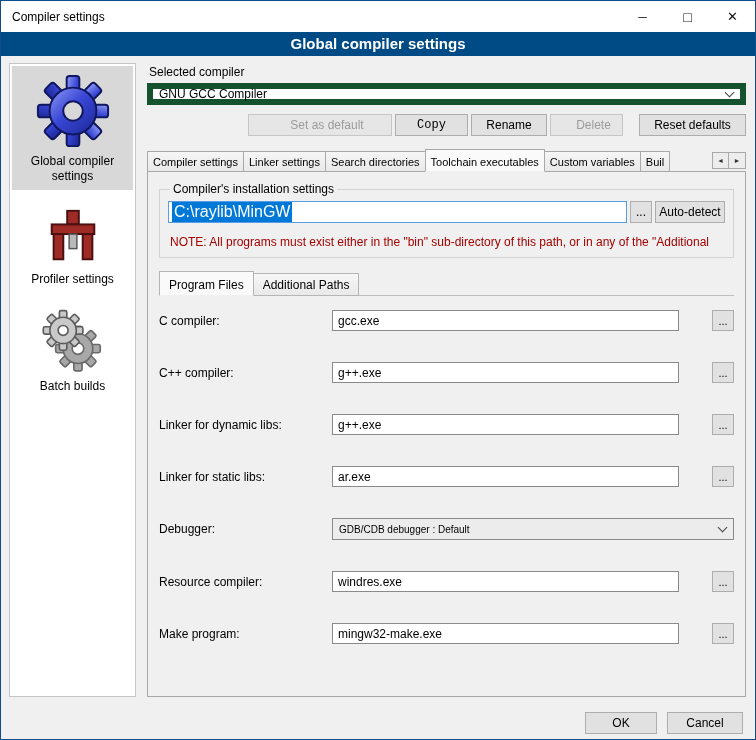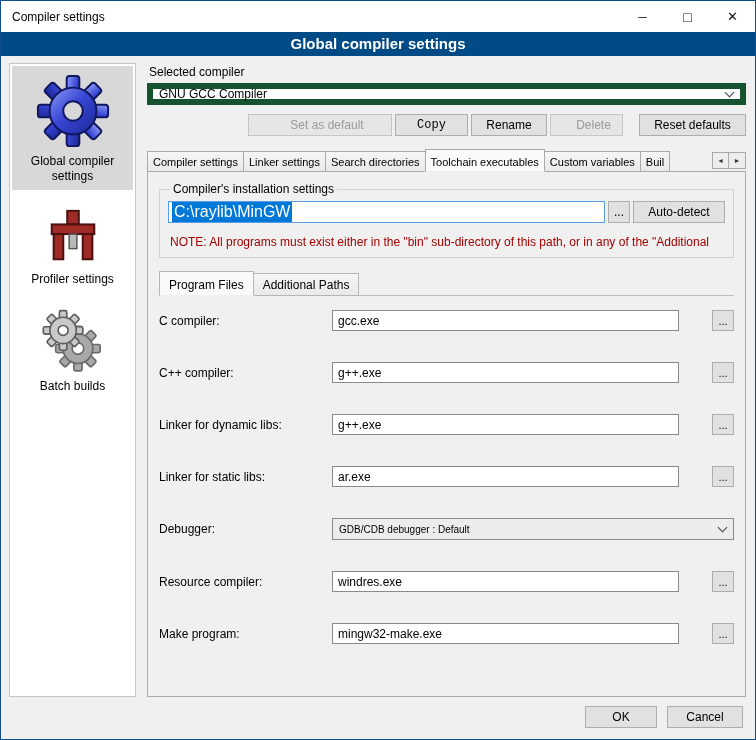--- a/index.html
+++ b/index.html
@@ -118,21 +118,21 @@
     border:1px solid #d2d2d2; margin:0; padding:3px 8px 8px;
   }
   fieldset.group legend { font-size:12px; padding:0 3px; margin-left:2px; color:#000; }
   .dir-row { display:flex; gap:3px; align-items:center; margin-top:2px; }
   .textbox {
     flex:1; height:22px; border:1px solid #569de5; background:#ffffff;
     display:flex; align-items:center; padding:0 3px; font-size:16px; overflow:hidden;
   }
   .selected-text { background:#0078d7; color:#ffffff; padding:1px 2px; }
   .btn.browse { width:22px; padding:0; }
-  .btn.autodetect { width:92px; padding:0; }
+  .btn.autodetect { width:70px; padding:0; }
   .note {
     margin:12px 2px 0; font-size:12px; color:#a40000;
     white-space:nowrap; overflow:hidden;
   }
   
   .inner-strip {
     margin-top:13px; display:flex; align-items:flex-end;
     border-bottom:1px solid #bdbdbd;
   }
   .itab {
@@ -154,21 +154,21 @@
     font-family:"Liberation Sans", sans-serif; font-size:12px; padding:0 5px;
   }
   .fbrowse { width:22px; height:21px; padding:0; font-size:11px; justify-self:end; }
   .fcombo {
     grid-column:2 / 4; height:22px; border:1px solid #8a8a8a; background:#ececec;
     display:flex; align-items:center; padding:0 7px 0 6px; font-size:10px; cursor:default;
   }
   
   .footer {
     flex:none; height:42px;
-    display:flex; justify-content:flex-end; align-items:flex-start;
+    display:flex; justify-content:flex-end; align-items:center;
     gap:10px; padding:9px 12px 0 0;
   }
   .btn.ok { width:72px; }
   .btn.cancel { width:76px; }
 </style>
 </head>
 <body>
 
 <div class="window">
 

